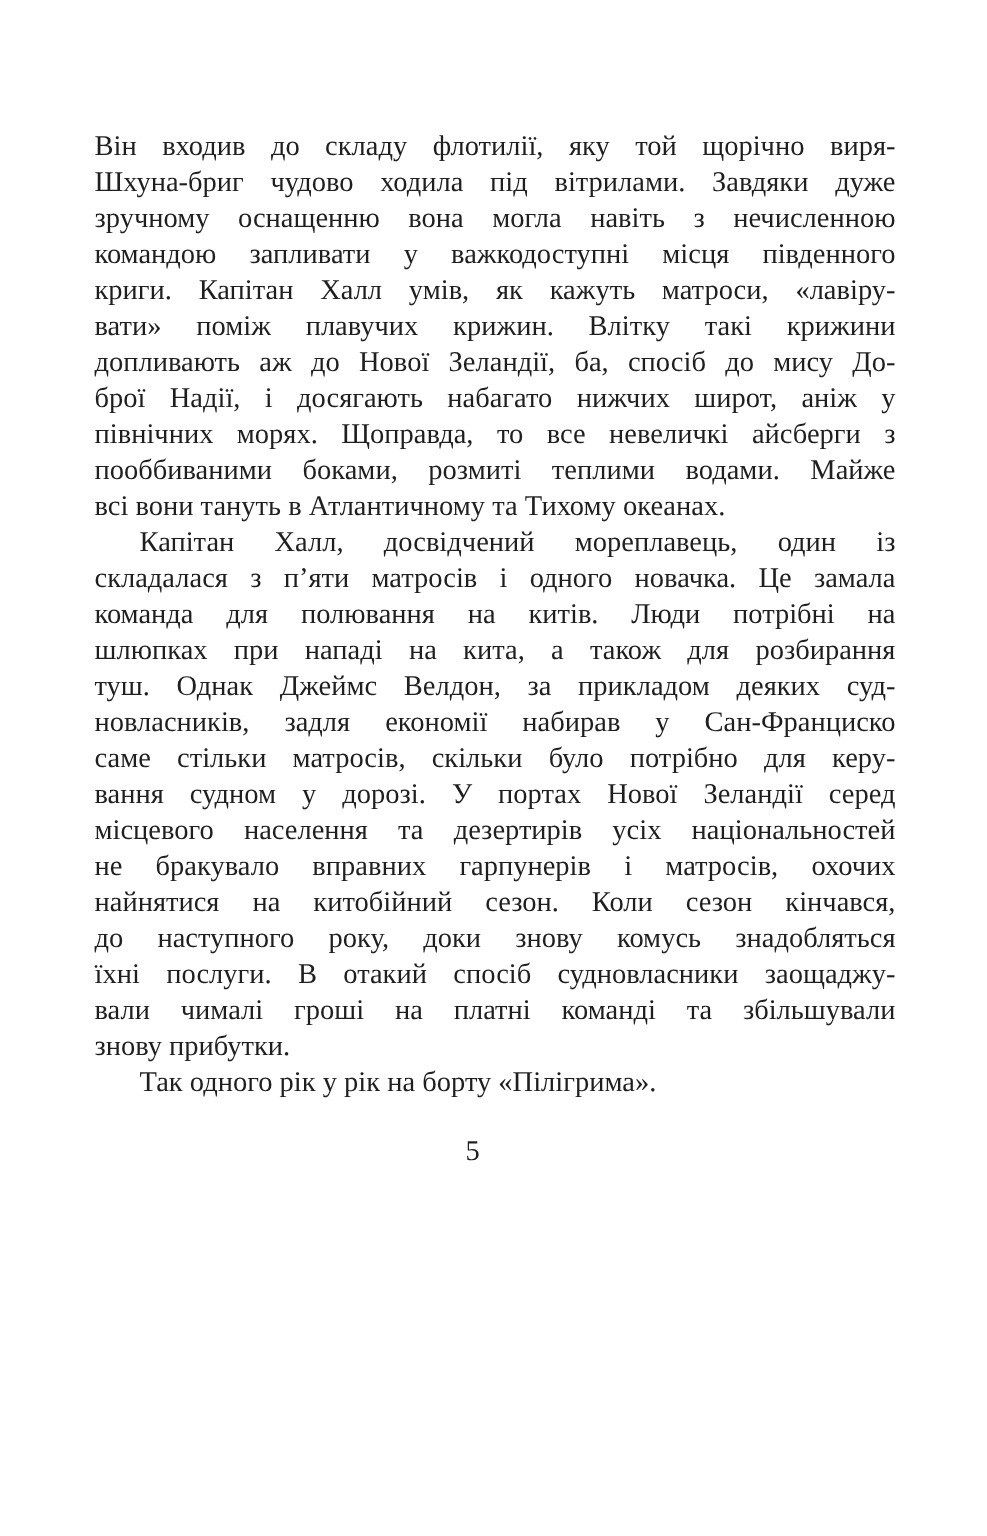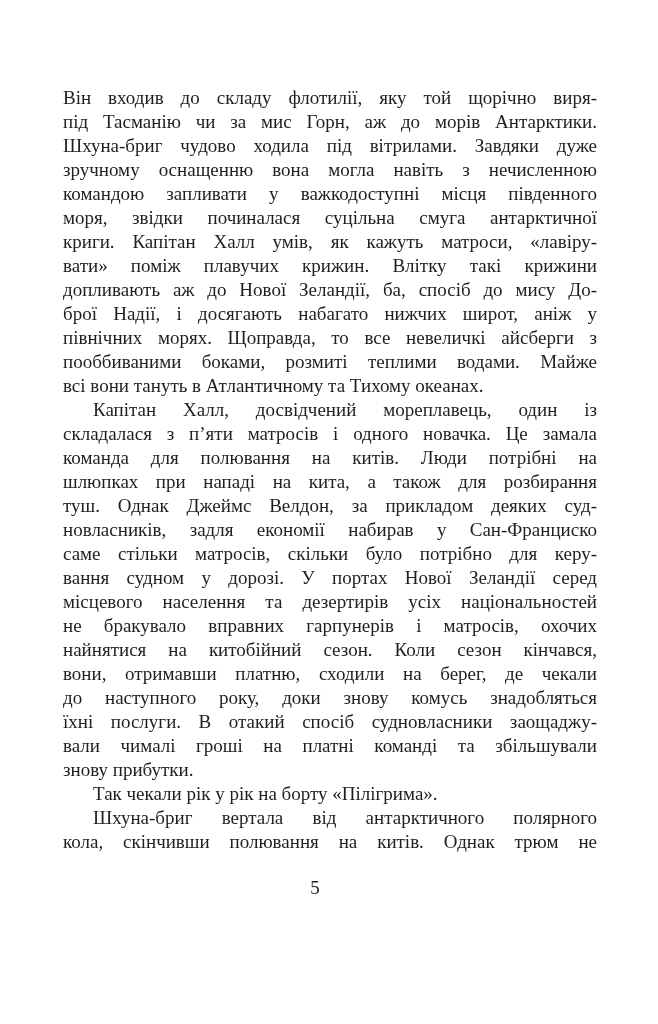--- a/index.html
+++ b/index.html
@@ -40,25 +40,23 @@
   }
 </style>
 </head>
 <body>
 
 <div class="page">
   <div class="text-block">
 
     <div>
       <div class="ln">Він входив до складу флотилії, яку той щорічно виря-</div>
-      <div class="ln">під Тасманію чи за мис Горн, аж до морів Антарктики.</div>
       <div class="ln">Шхуна-бриг чудово ходила під вітрилами. Завдяки дуже</div>
       <div class="ln">зручному оснащенню вона могла навіть з нечисленною</div>
       <div class="ln">командою запливати у важкодоступні місця південного</div>
-      <div class="ln">моря, звідки починалася суцільна смуга антарктичної</div>
       <div class="ln">криги. Капітан Халл умів, як кажуть матроси, «лавіру-</div>
       <div class="ln">вати» поміж плавучих крижин. Влітку такі крижини</div>
       <div class="ln">допливають аж до Нової Зеландії, ба, спосіб до мису До-</div>
       <div class="ln">брої Надії, і досягають набагато нижчих широт, аніж у</div>
       <div class="ln">північних морях. Щоправда, то все невеличкі айсберги з</div>
       <div class="ln">пооббиваними боками, розмиті теплими водами. Майже</div>
       <div class="ln nj">всі вони тануть в Атлантичному та Тихому океанах.</div>
     </div>
 
     <div>
@@ -66,31 +64,26 @@
       <div class="ln">складалася з п’яти матросів і одного новачка. Це замала</div>
       <div class="ln">команда для полювання на китів. Люди потрібні на</div>
       <div class="ln">шлюпках при нападі на кита, а також для розбирання</div>
       <div class="ln">туш. Однак Джеймс Велдон, за прикладом деяких суд-</div>
       <div class="ln">новласників, задля економії набирав у Сан-Франциско</div>
       <div class="ln">саме стільки матросів, скільки було потрібно для керу-</div>
       <div class="ln">вання судном у дорозі. У портах Нової Зеландії серед</div>
       <div class="ln">місцевого населення та дезертирів усіх національностей</div>
       <div class="ln">не бракувало вправних гарпунерів і матросів, охочих</div>
       <div class="ln">найнятися на китобійний сезон. Коли сезон кінчався,</div>
-      <div class="ln">вони, отримавши платню, сходили на берег, де чекали</div>
       <div class="ln">до наступного року, доки знову комусь знадобляться</div>
       <div class="ln">їхні послуги. В отакий спосіб судновласники заощаджу-</div>
       <div class="ln">вали чималі гроші на платні команді та збільшували</div>
       <div class="ln nj">знову прибутки.</div>
     </div>
 
     <div>
-      <div class="ln nj ind">Так чекали рік у рік на борту «Пілігрима».</div>
+      <div class="ln nj ind">Так одного рік у рік на борту «Пілігрима».</div>
     </div>
 
-    <div>
-      <div class="ln ind">Шхуна-бриг вертала від антарктичного полярного</div>
-      <div class="ln">кола, скінчивши полювання на китів. Однак трюм не</div>
-    </div>
 
     <div class="folio">5</div>
   </div>
 </div>
 
 </body></html>

